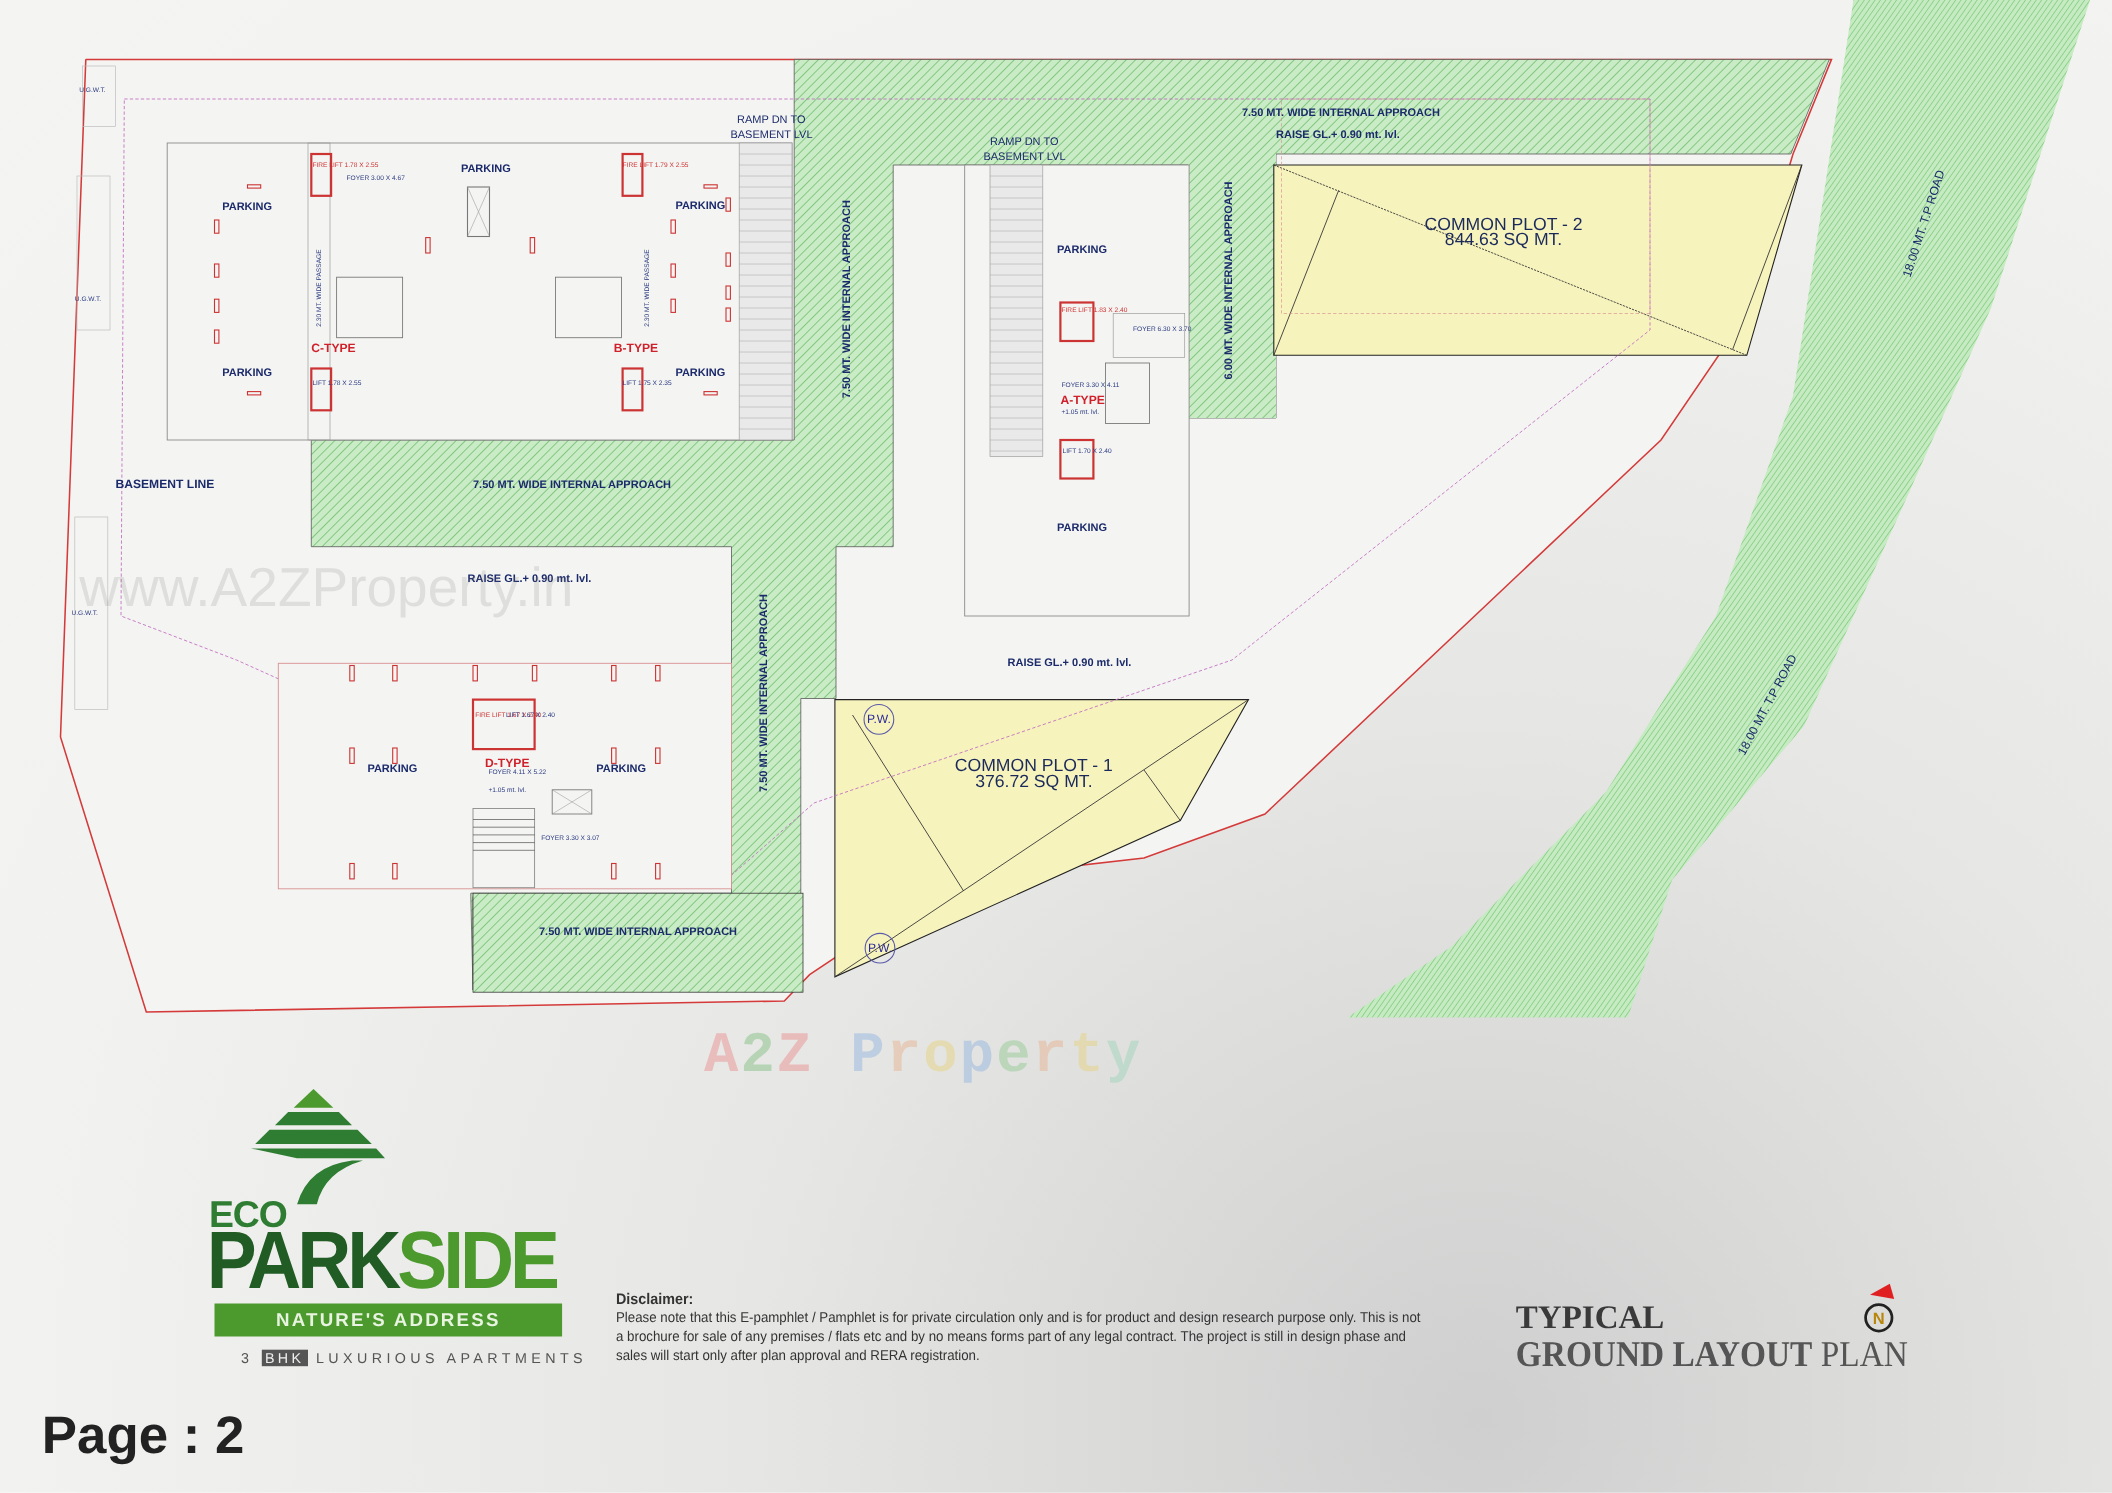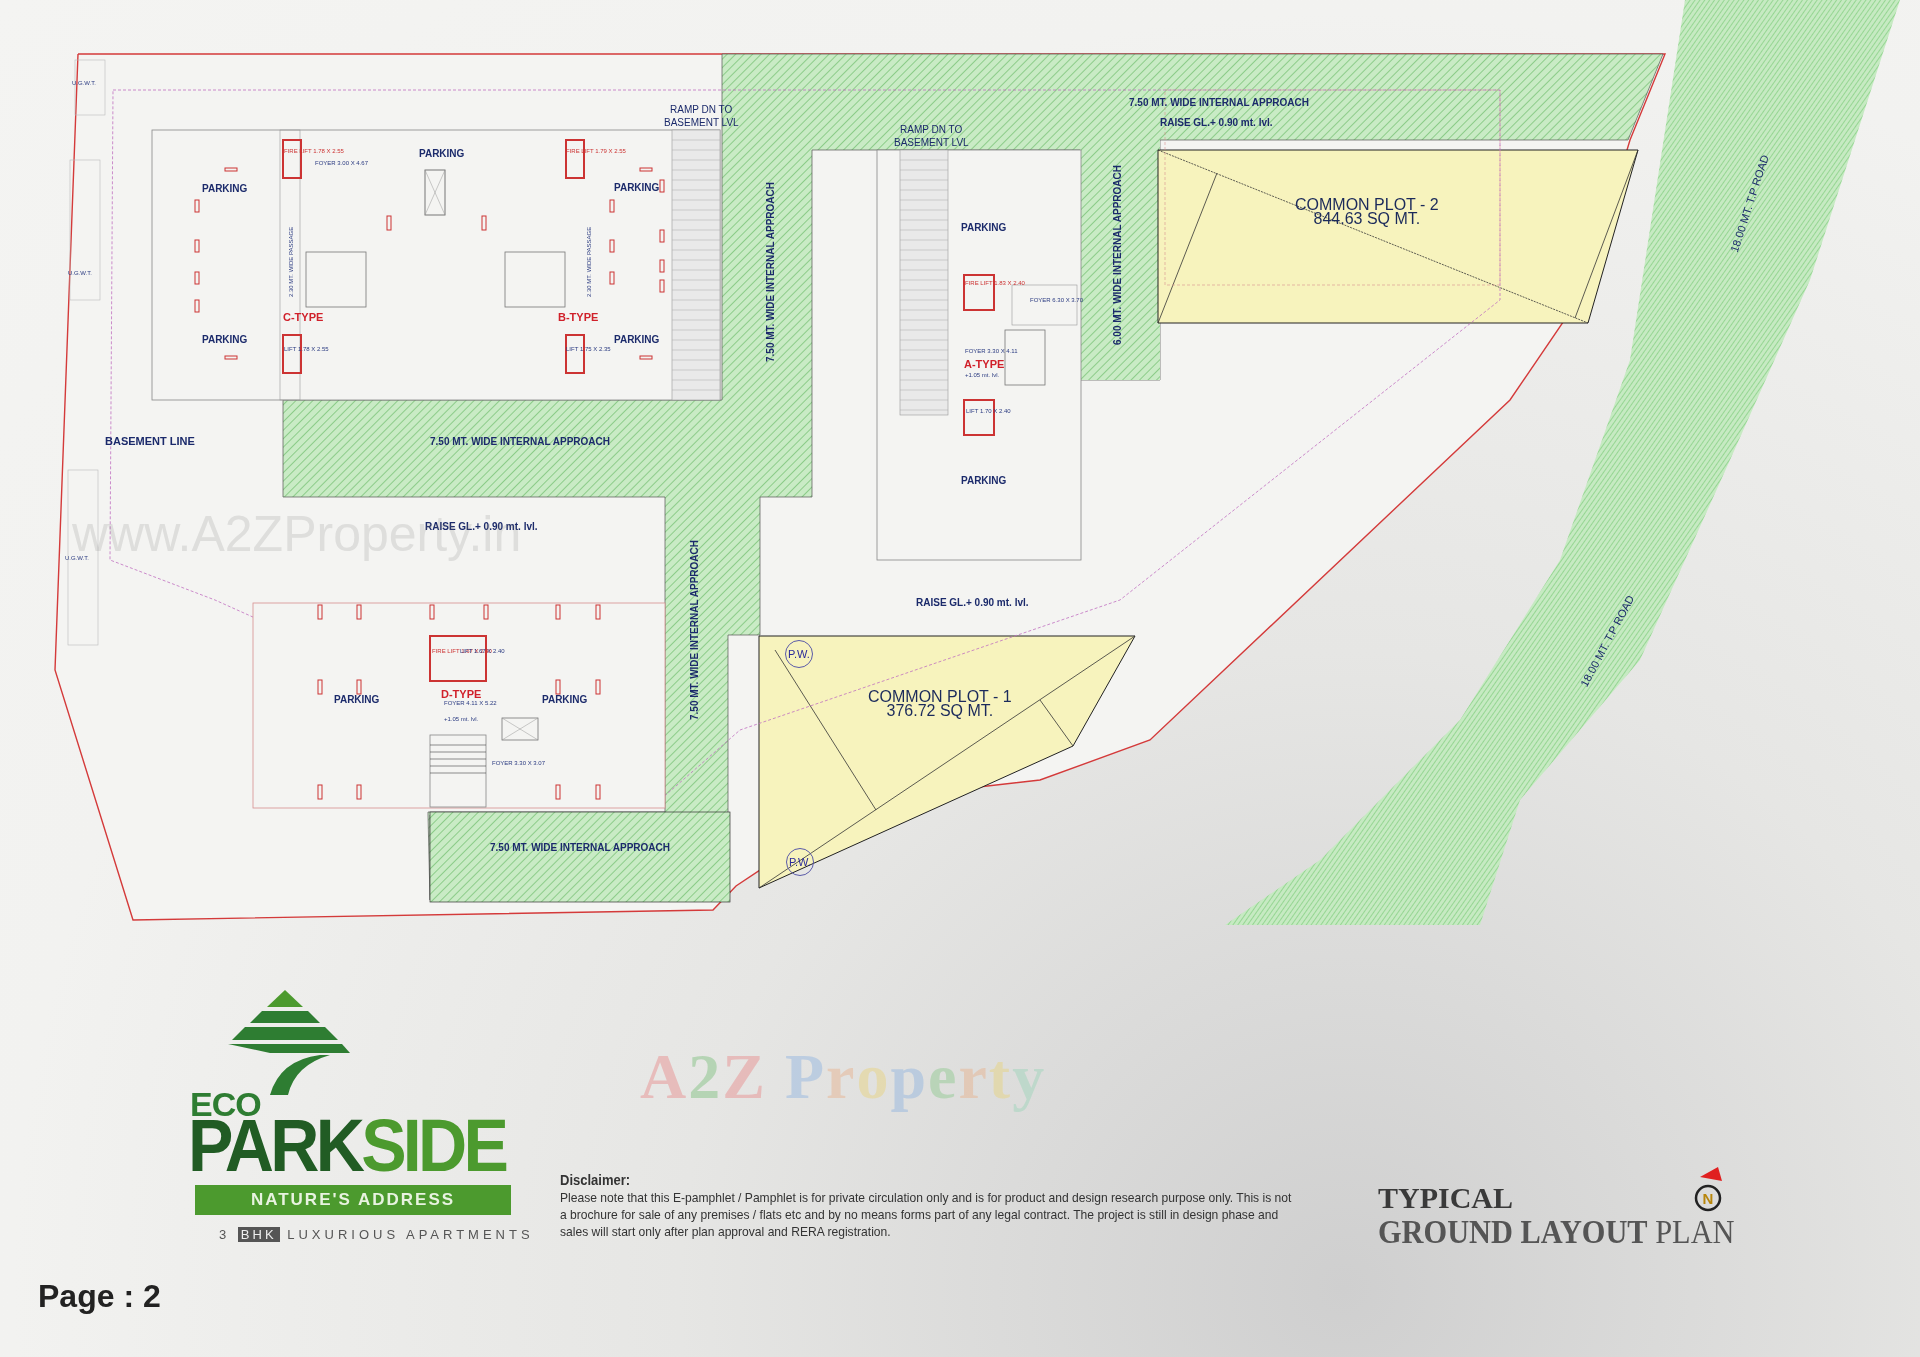--- a/index.html
+++ b/index.html
@@ -11,21 +11,21 @@
   #plan { position:absolute; left:0; top:0; width:1920px; height:940px; }
   .plan-label { position:absolute; font-family:"Liberation Sans", sans-serif; font-weight:bold; color:#1b2a6b; white-space:nowrap; font-size:10px; }
   .plan-label.lg { font-size:11px; }
   .plan-label.type { color:#d0202a; font-size:11px; }
   .plan-label.small { font-weight:normal; font-size:6px; color:#2a3a80; text-align:center; line-height:7px; }
   .plan-label.plot { font-weight:normal; font-size:16px; color:#1b2a5b; text-align:center; line-height:14px; }
   .plan-label.road { font-weight:normal; font-size:11px; color:#1b2a6b; }
   .plan-label.vert { transform-origin:left top; transform:rotate(-90deg); }
   .pw { position:absolute; width:26px; height:26px; border:1px solid #5a5aa8; border-radius:50%; font-size:11px; color:#2a2a9a; display:flex; align-items:center; justify-content:center;margin-left:24px; }
   .watermark-url { position:absolute; left:72px; top:505px; font-size:50px; color:rgba(120,120,120,0.18); font-family:"Liberation Sans", sans-serif; letter-spacing:0px; }
-  .wm-az { position:absolute; left:640px; top:1040px; font-size:64px; font-weight:bold; font-family:Liberation Serif, serif; opacity:0.45; letter-spacing:2px; }
+  .wm-az { position:absolute; left:640px; top:931px; font-size:52px; font-weight:bold; font-family:Liberation Mono, monospace; opacity:0.45; letter-spacing:2px; }
   .wm-az span { display:inline-block; }
 
   
   #logo { position:absolute; left:190px; top:985px; width:330px; height:270px; }
   .eco { position:absolute; left:0px; top:100px; font-size:34px; font-weight:bold; color:#2e7d32; font-family:"Liberation Sans", sans-serif; letter-spacing:-1px; }
   .parkside { position:absolute; left:-2px; top:118px; font-size:74px; font-weight:bold; font-family:"Liberation Sans", sans-serif; letter-spacing:-4px; transform:scaleX(0.92); transform-origin:left; }
   .park { color:#215c24; }
   .side { color:#4c9a2e; }
   .tagline-bar { position:absolute; left:5px; top:200px; width:316px; height:30px; background:#4c9a2e; color:#e8f3e0; font-size:17px; font-weight:bold; letter-spacing:2px; text-align:center; line-height:30px; }
   .subline { position:absolute; left:5px; top:242px; font-size:13px; letter-spacing:4px; color:#555; white-space:nowrap;margin-left:24px; }
@@ -35,21 +35,21 @@
   #disclaimer { position:absolute; left:560px; top:1172px; width:790px; font-family:"Liberation Sans", sans-serif; color:#333; font-size:13px; line-height:17px; transform:scaleX(0.93); transform-origin:left; }
   #disclaimer .title { font-weight:bold; font-size:14px; }
 
   
   #title { position:absolute; left:1378px; top:1182px; font-family:Liberation Serif, serif; color:#4a4a4a; }
   #title .t1 { font-size:30px; font-weight:bold; color:#3a3a3a; line-height:32px; }
   #title .t2 { font-size:33px; line-height:36px; color:#555; transform:scaleX(0.92); transform-origin:left; white-space:nowrap; }
   #title .t2 b { font-weight:bold; }
   #north { position:absolute; left:1690px; top:1163px; width:36px; height:52px; }
 
-  #page-num { position:absolute; left:38px; top:1278px; font-size:32px; font-weight:bold; color:#222; font-family:"Liberation Sans", sans-serif; }
+  #page-num { position:absolute; left:38px; top:1278px; font-size:48px; font-weight:bold; color:#222; font-family:"Liberation Sans", sans-serif; }
 </style>
 </head>
 <body>
 
 <div id="plan">
   <svg width="1920" height="940" viewBox="0 0 1920 940" xmlns="http://www.w3.org/2000/svg">
     <defs>
       <pattern id="hatch" patternUnits="userSpaceOnUse" width="6" height="6" patternTransform="rotate(45)">
         <rect width="6" height="6" fill="#c9ebc5"></rect>
         <line x1="0" y1="0" x2="0" y2="6" stroke="#7cc47a" stroke-width="1.6"></line>

